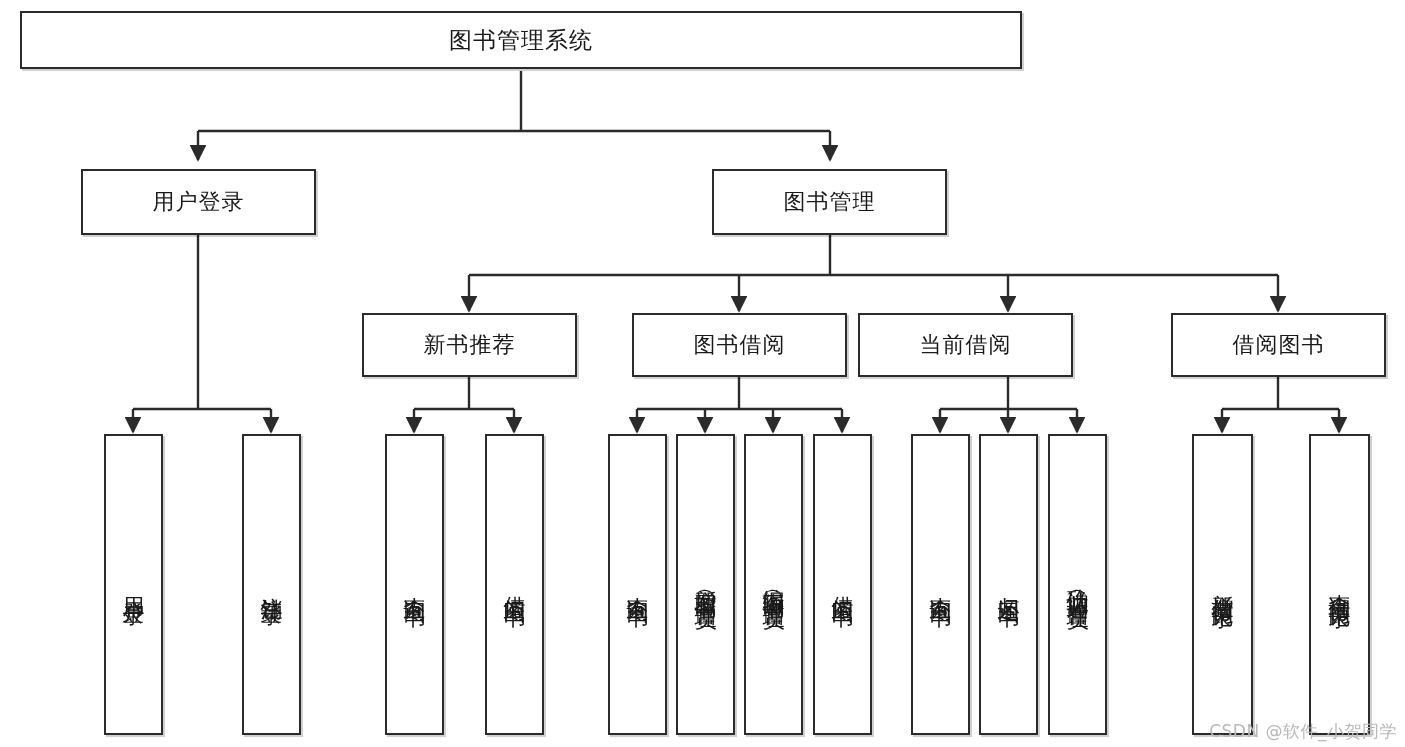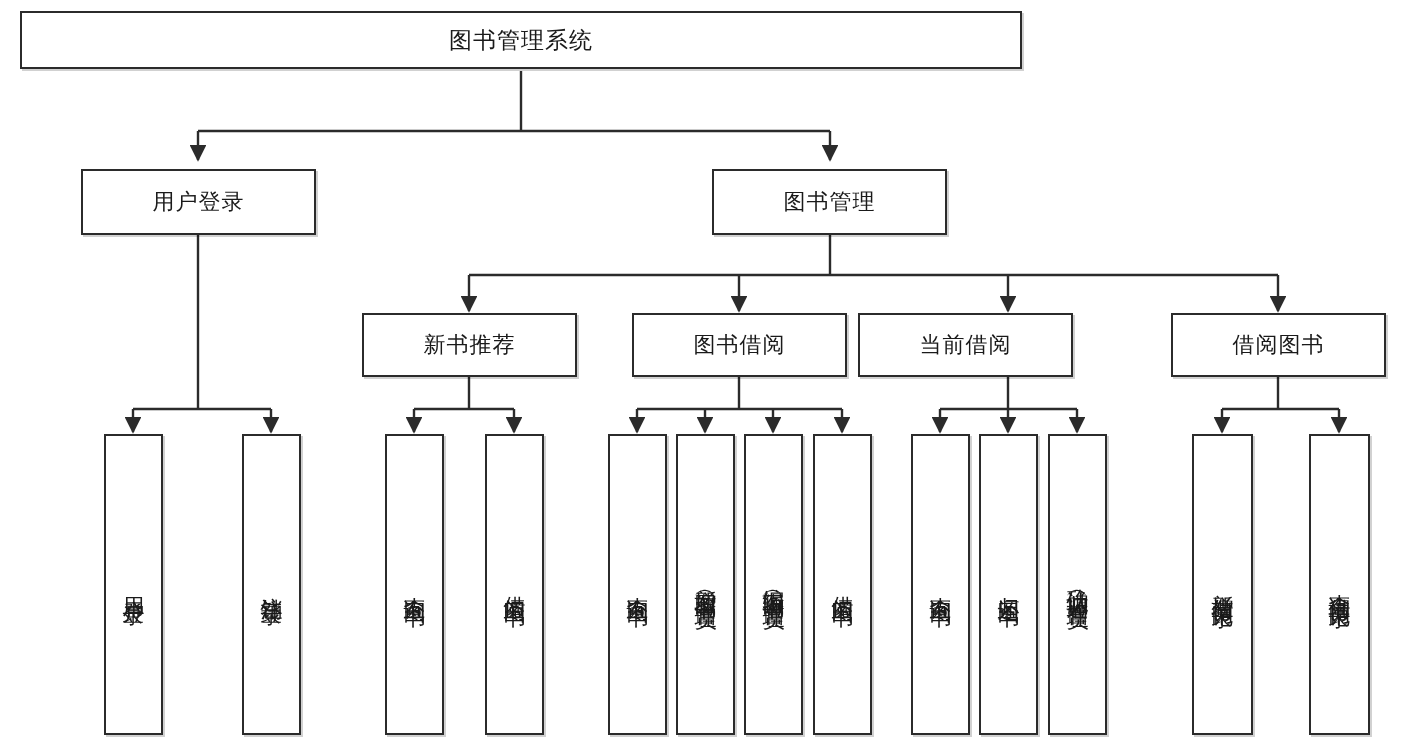--- a/index.html
+++ b/index.html
@@ -174,13 +174,14 @@
     <span class="label">确认归还（管理员）</span>
   </div>
 
   <div class="node vertical" style="left:1192px;top:434px;width:61px;height:301px;">
     <span class="label">新增借阅记录</span>
   </div>
   <div class="node vertical" style="left:1309px;top:434px;width:61px;height:301px;">
     <span class="label">查询借阅记录</span>
   </div>
 
+  <div class="watermark">CSDN @软件_小贺同学</div>
 </div>
 
 </body></html>

